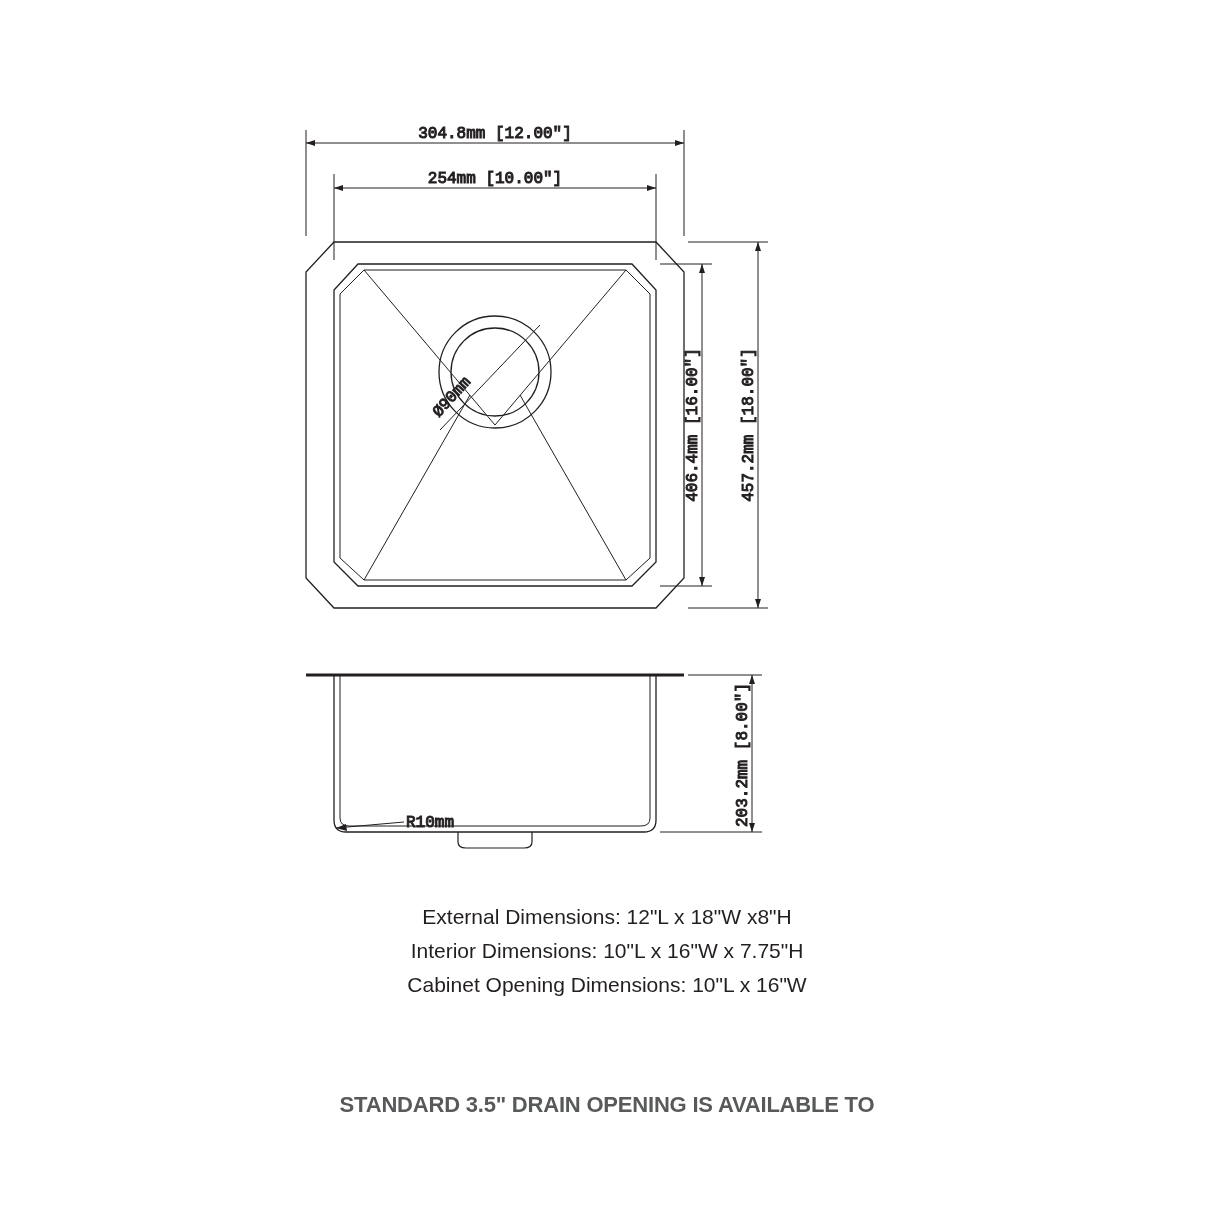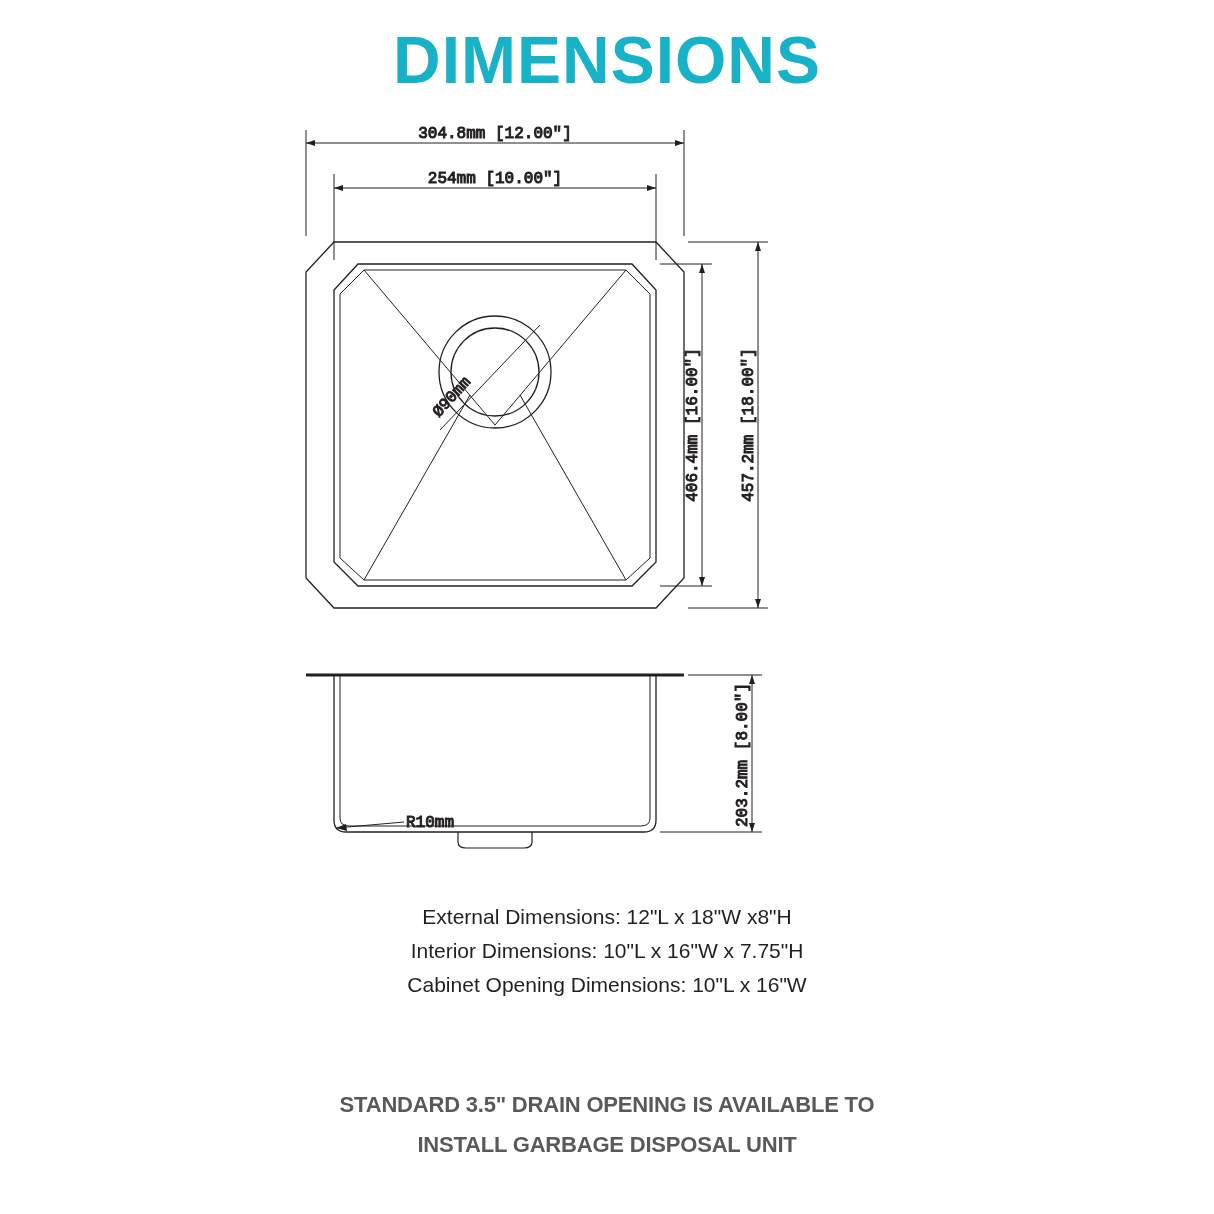--- a/index.html
+++ b/index.html
@@ -69,21 +69,20 @@
   svg text {
     font-family: "Liberation Mono", monospace;
     fill: #231f20;
   }
 </style>
 </head>
 <body>
 
 <div class="page">
 
-  <div class="title">DIMENSIONS</div>
 
   <div class="drawing">
     <svg width="1214" height="760" viewBox="0 0 1214 760">
 
       <g stroke="#231f20" fill="none" stroke-width="1.3">
 
         <path d="M 334 132 L 656 132 L 684 162 L 684 468 L 656 498 L 334 498 L 306 468 L 306 162 Z" transform="translate(0,0)"></path>
 
         <path d="M 358 154 L 632 154 L 656 180 L 656 452 L 632 476 L 358 476 L 334 452 L 334 180 Z"></path>
 
@@ -161,16 +160,15 @@
   </div>
 
   <div class="spec-list">
     <div>External Dimensions: 12"L x 18"W x8"H</div>
     <div>Interior Dimensions: 10"L x 16"W x 7.75"H</div>
     <div>Cabinet Opening Dimensions: 10"L x 16"W</div>
   </div>
 
   <div class="footnote">
     <div>STANDARD 3.5" DRAIN OPENING IS AVAILABLE TO</div>
-    <div>INSTALL GARBAGE DISPOSAL UNIT</div>
   </div>
 
 </div>
 
 </body></html>

